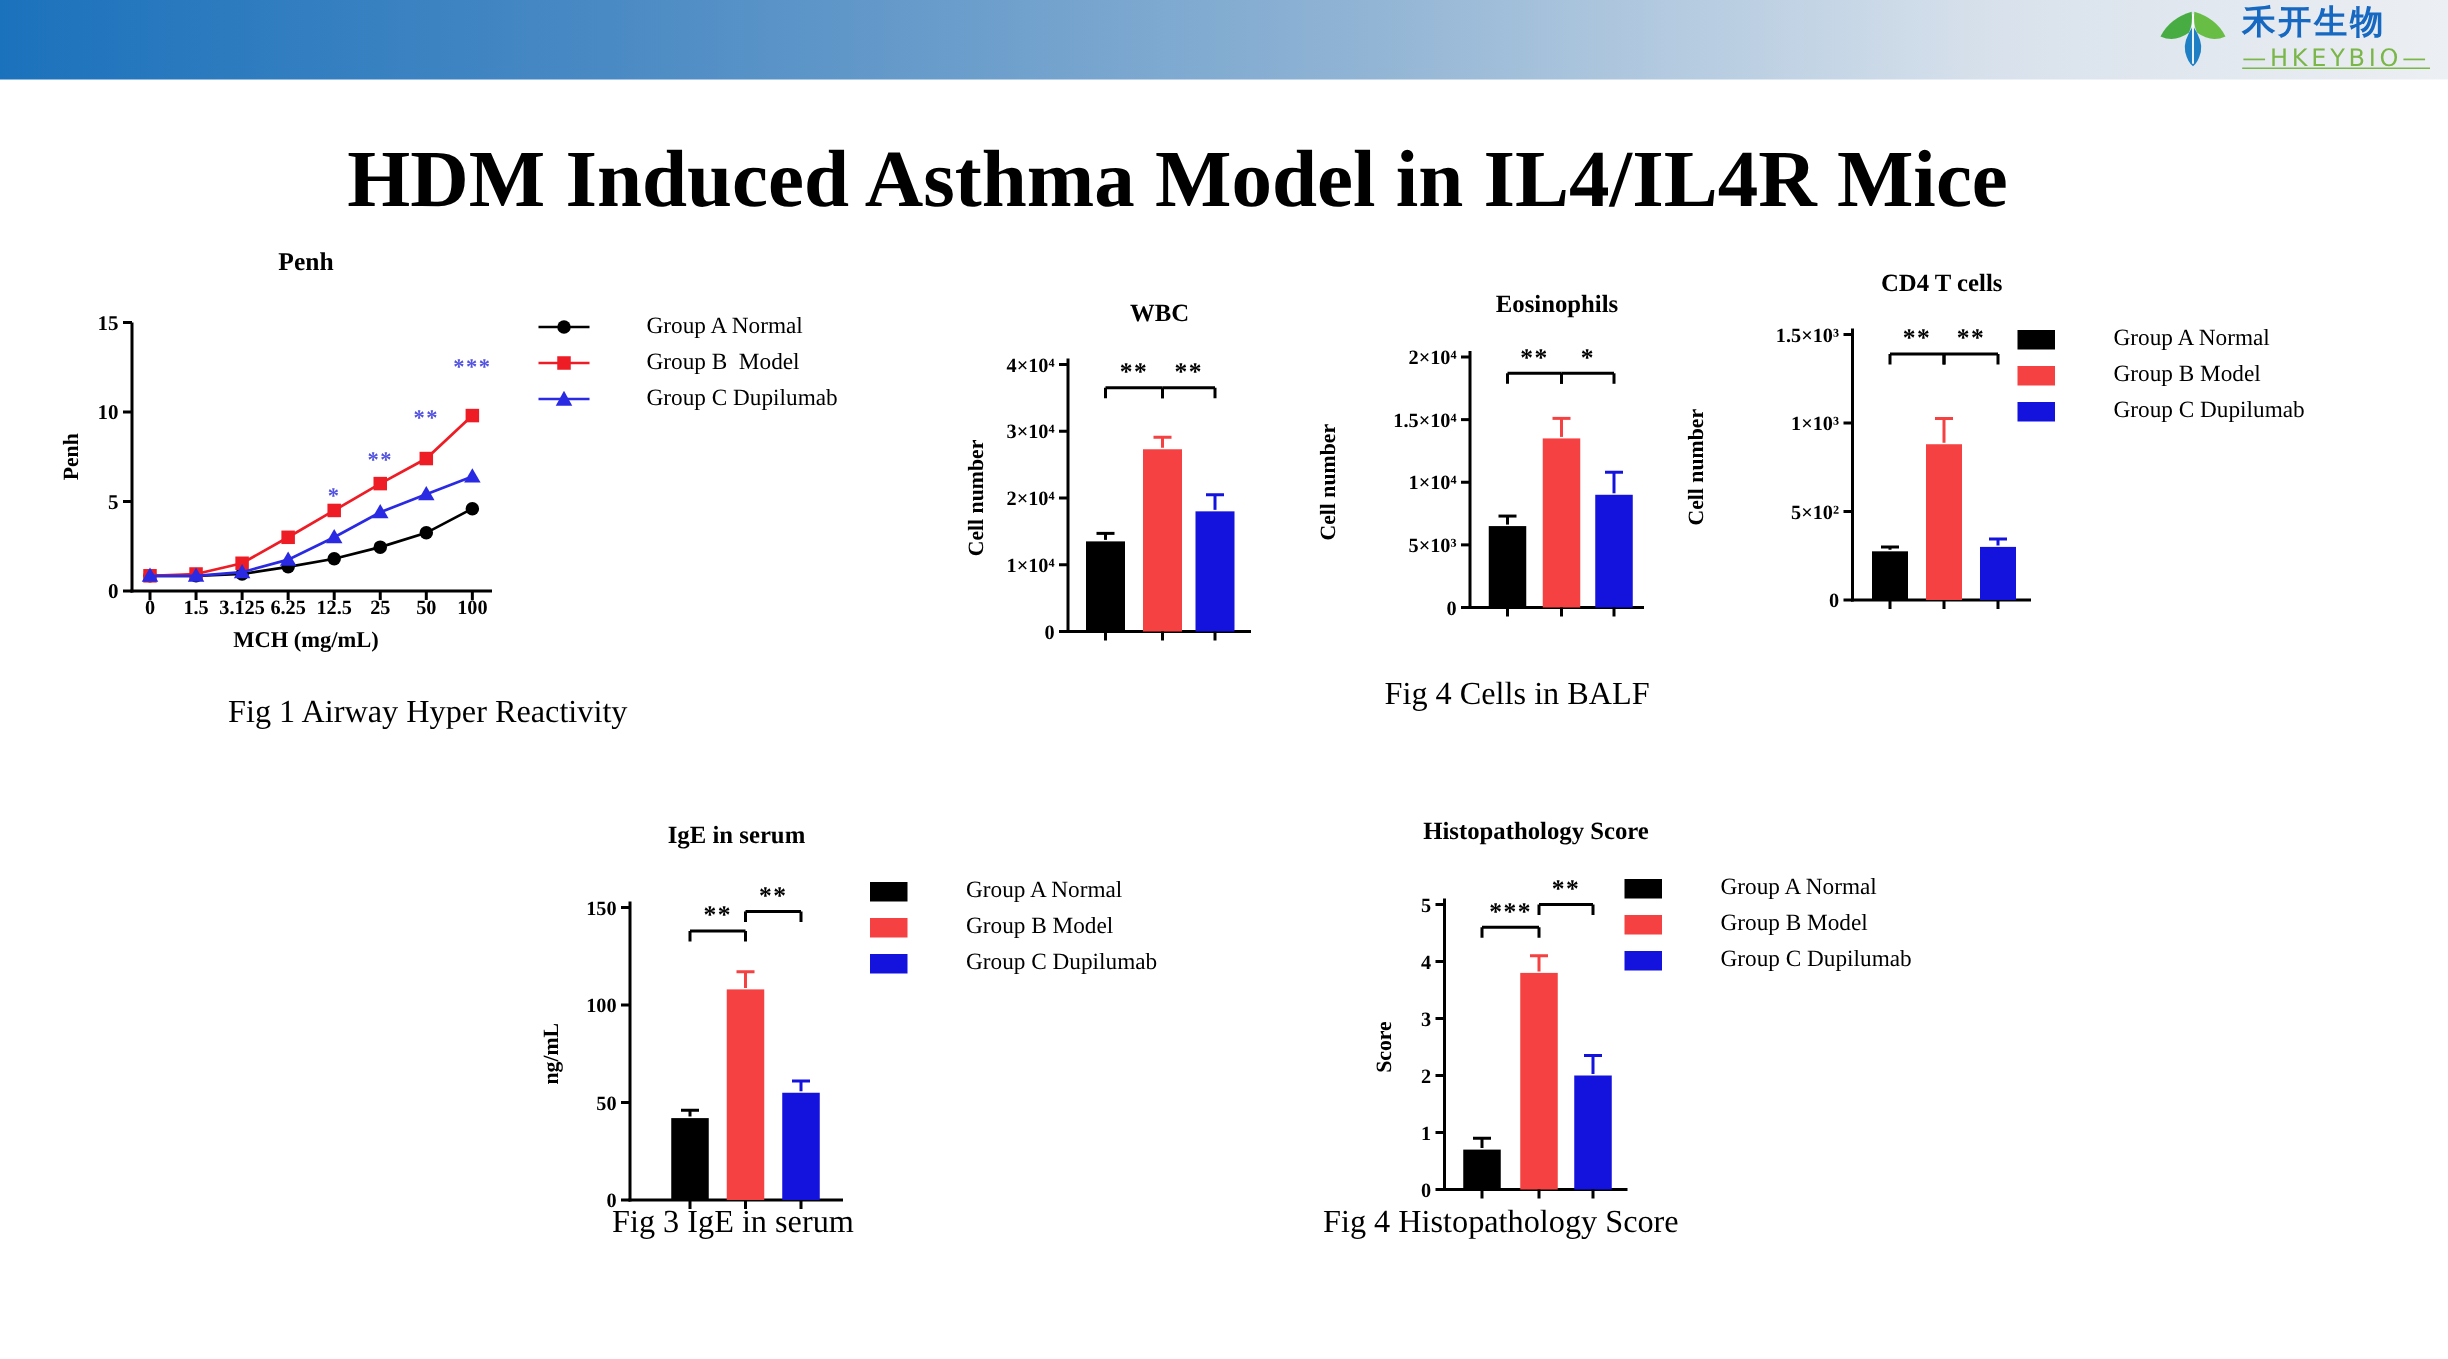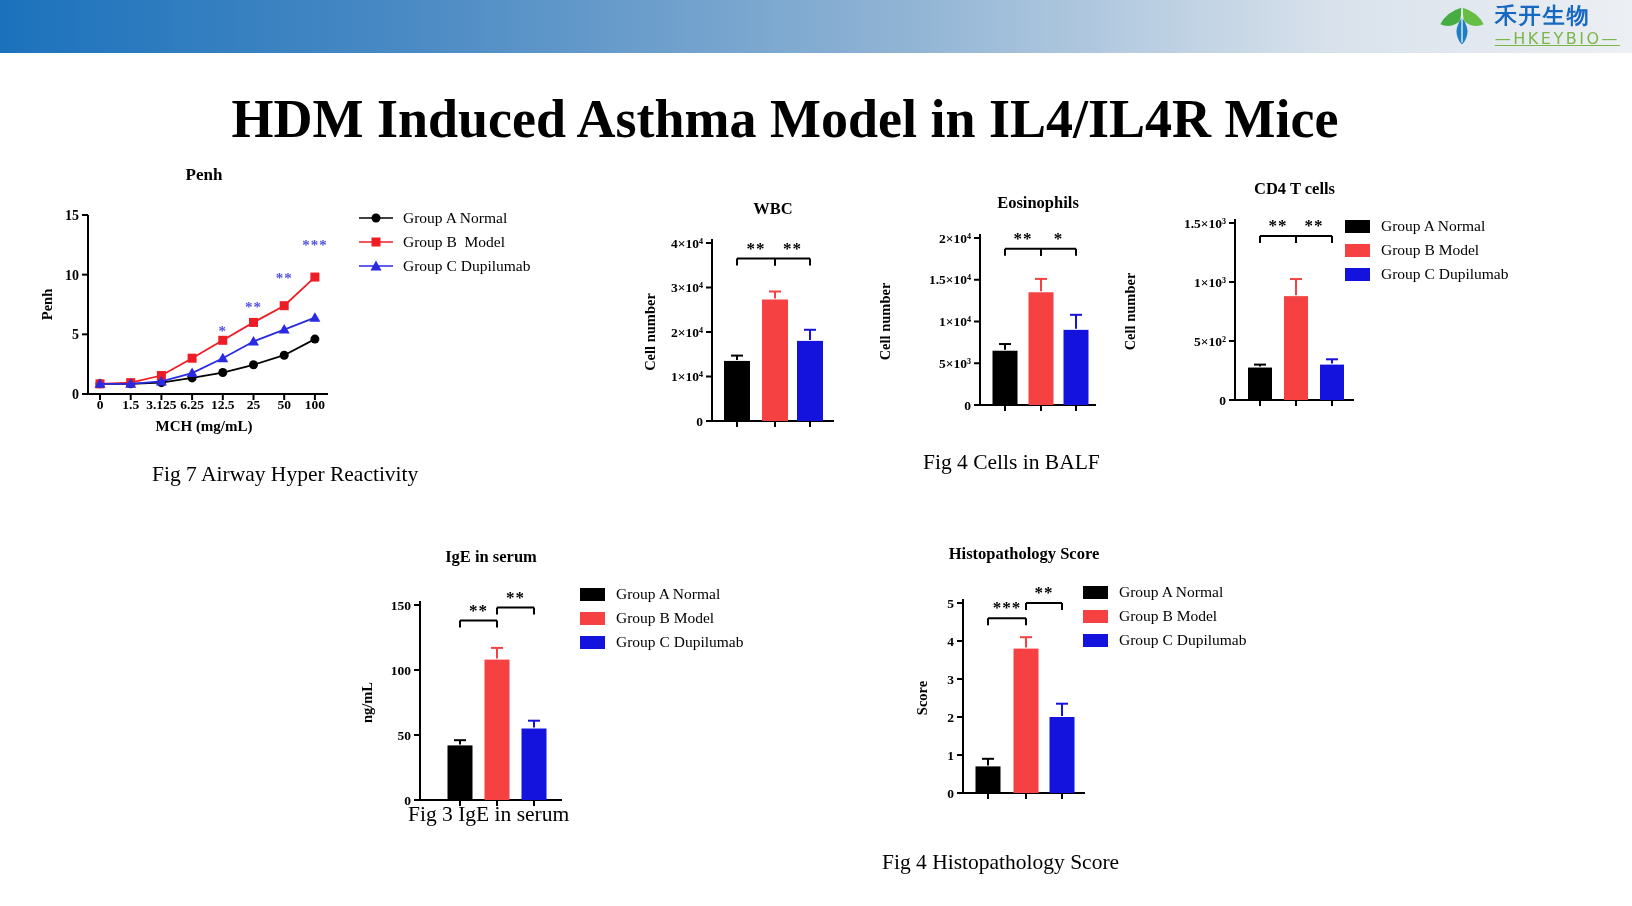--- a/index.html
+++ b/index.html
@@ -21,26 +21,26 @@
   #chart-ige{left:350px;top:540px;}
   #chart-histo{left:855px;top:540px;}
   .legend{position:absolute;display:flex;flex-direction:column;}
   #legend1{left:358px;top:206px;}
   #legend2{left:1345px;top:214px;}
   #legend3{left:580px;top:582px;}
   #legend4{left:1083px;top:580px;}
   .legend-row{display:flex;align-items:center;height:24px;}
   .legend-swatch{width:25px;height:13px;margin-right:11px;display:inline-block;flex:0 0 auto;}
   .legend-marker{margin-right:9px;flex:0 0 auto;}
-  .legend-label{font-size:15.5px;white-space:pre;}
+  .legend-label{font-size:15.5px;white-space:pre;margin-left:28px;}
   .caption{position:absolute;font-size:21.5px;}
   #cap1{left:152px;top:462px;}
   #cap2{left:923px;top:450px;}
   #cap3{left:408px;top:802px;}
-  #cap4{left:882px;top:802px;margin-top:48px;}
+  #cap4{left:882px;top:802px;}
 </style>
 </head>
 <body>
 
 <div class="topbar"></div>
 
 <div class="logo">
   <svg width="52" height="44" viewBox="0 0 60 48">
     <path d="M29,3 Q12,8 5,22 Q16,27 27,19 Q30,12 29,3 Z" fill="#47ad43"></path>
     <path d="M31,3 Q48,8 55,22 Q44,27 33,19 Q30,12 31,3 Z" fill="#68bd45"></path>
@@ -355,16 +355,16 @@
     <div class="legend-row">
       <span class="legend-swatch" style="background: rgb(245, 65, 65);"></span>
       <span class="legend-label">Group B Model</span>
     </div>
     <div class="legend-row">
       <span class="legend-swatch" style="background: rgb(20, 18, 221);"></span>
       <span class="legend-label">Group C Dupilumab</span>
     </div>
   </div>
 
-<div class="caption" id="cap1">Fig 7 Airway Hyper Reactivity</div>
+<div class="caption" id="cap1">Fig 1 Airway Hyper Reactivity</div>
 <div class="caption" id="cap2">Fig 4 Cells in BALF</div>
 <div class="caption" id="cap3">Fig 3 IgE in serum</div>
 <div class="caption" id="cap4">Fig 4 Histopathology Score</div>
 
 </body></html>

